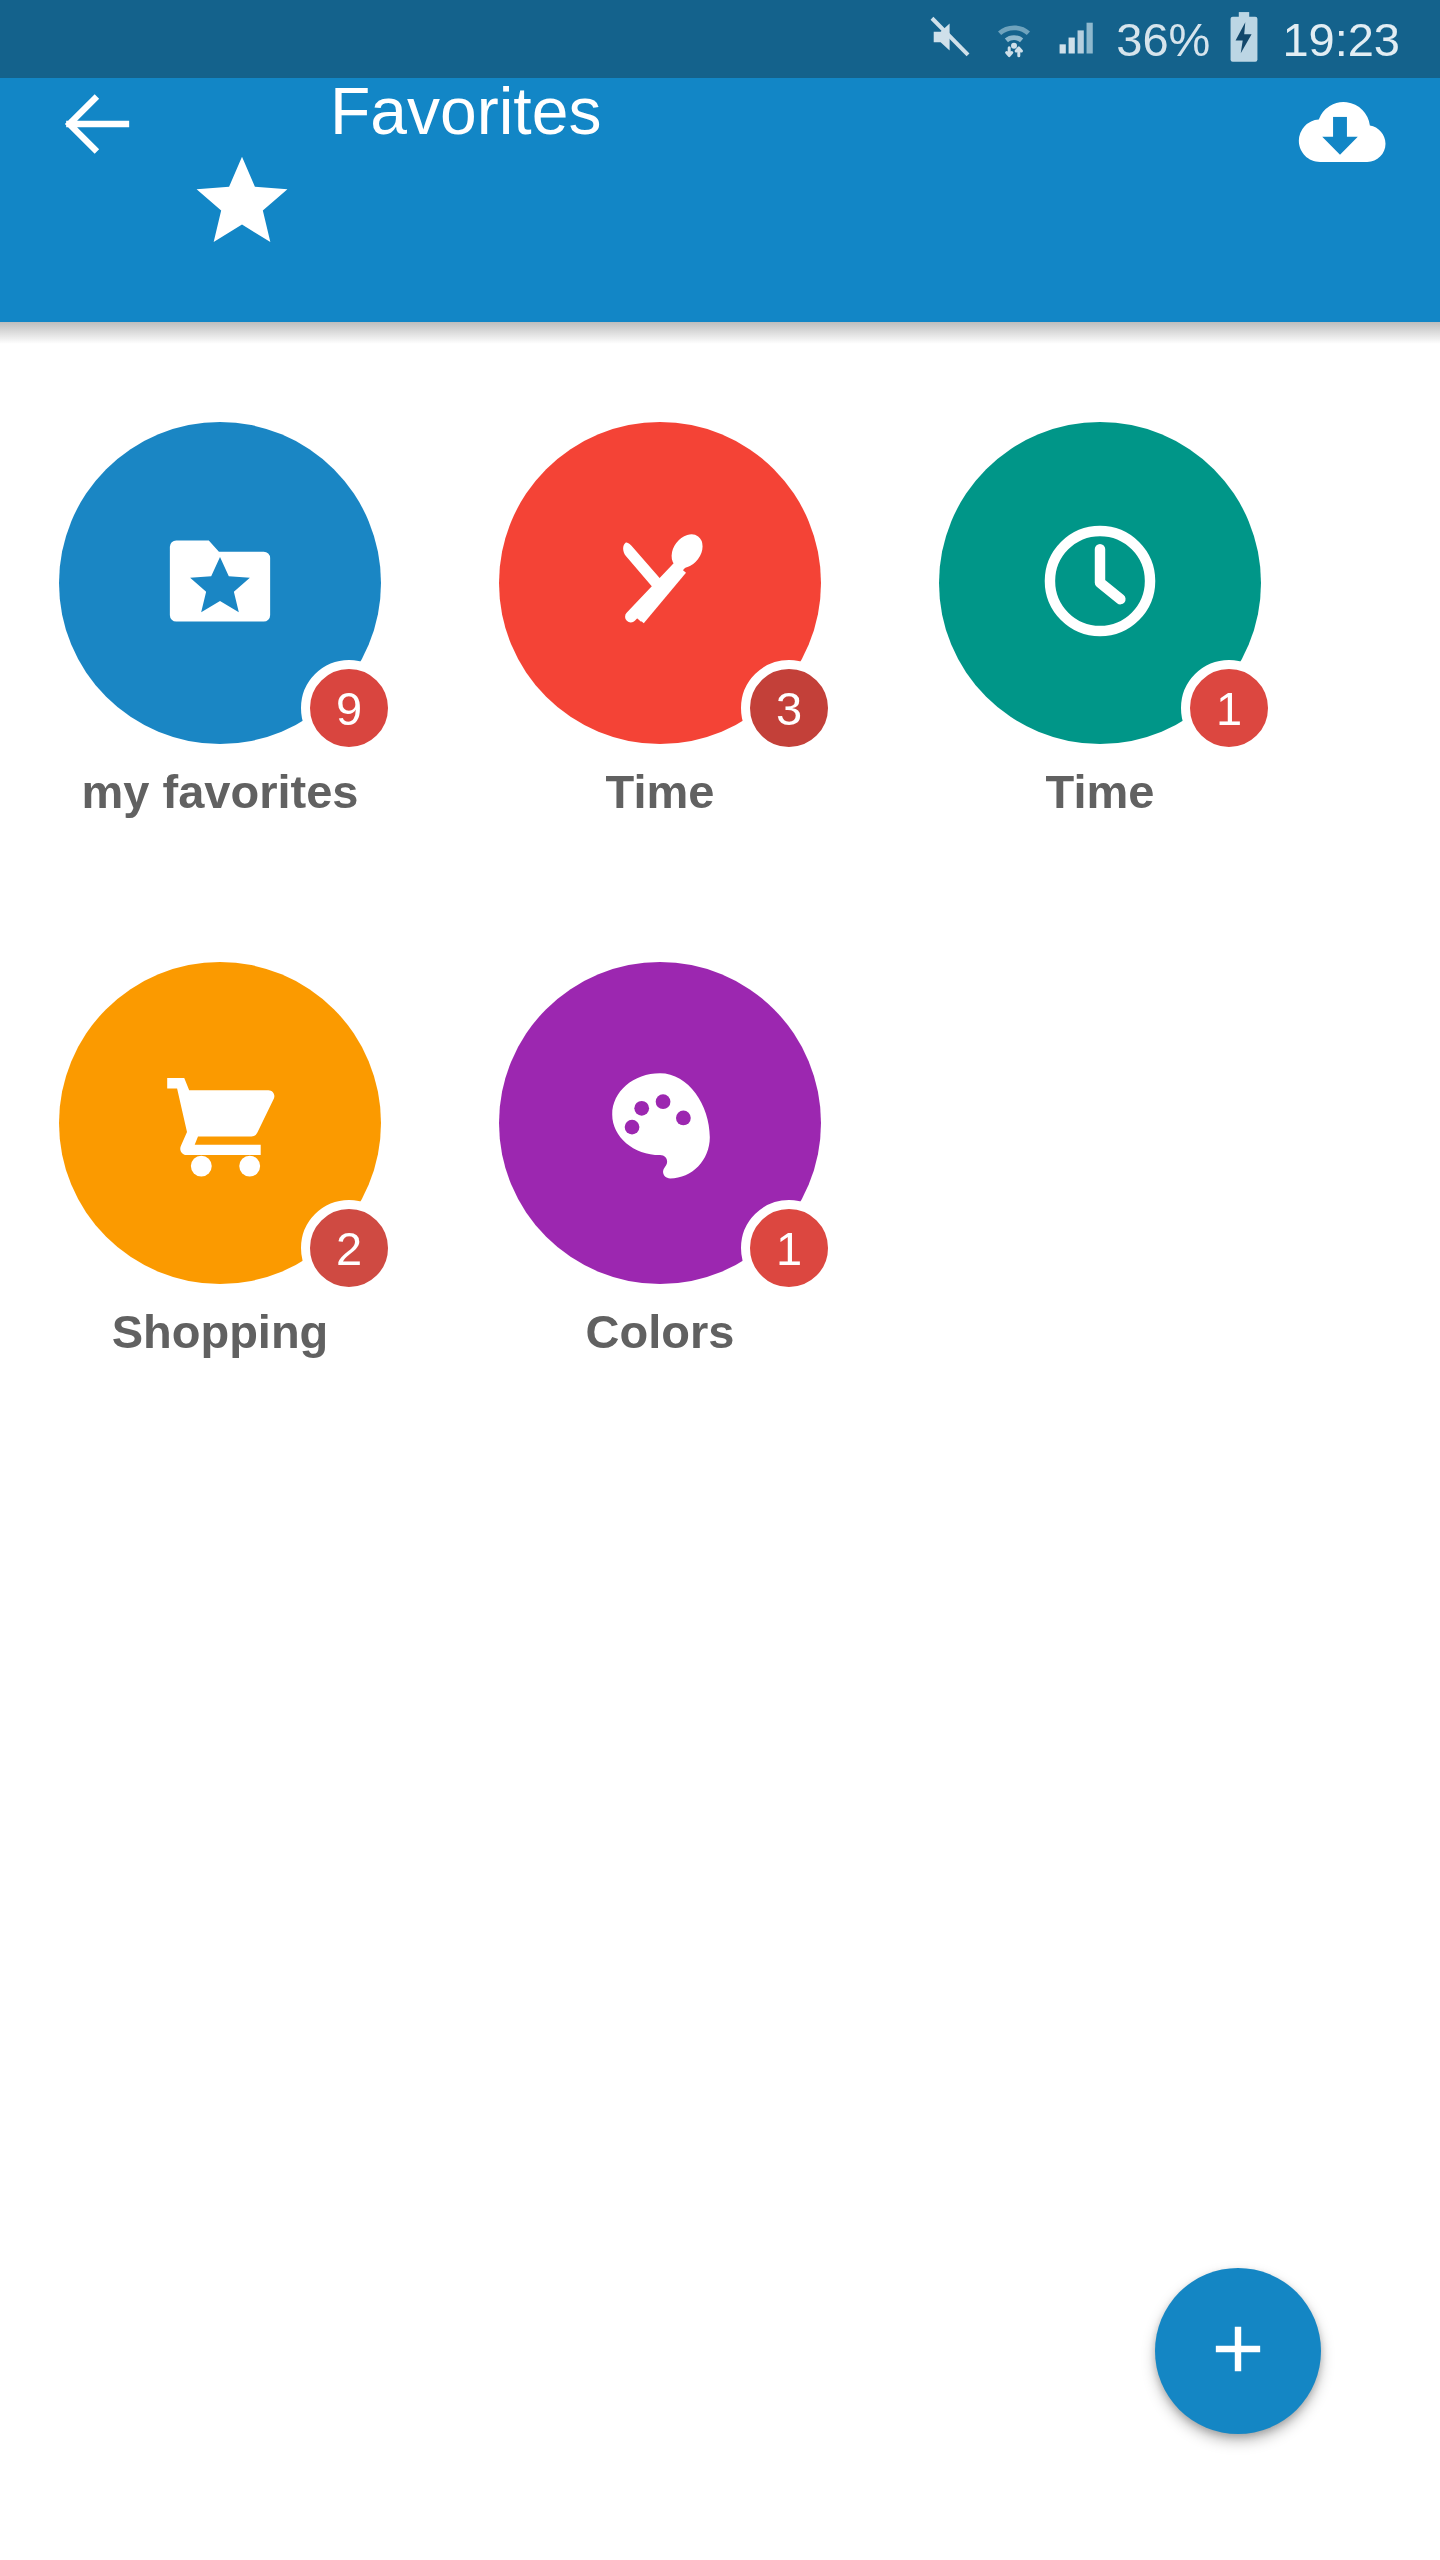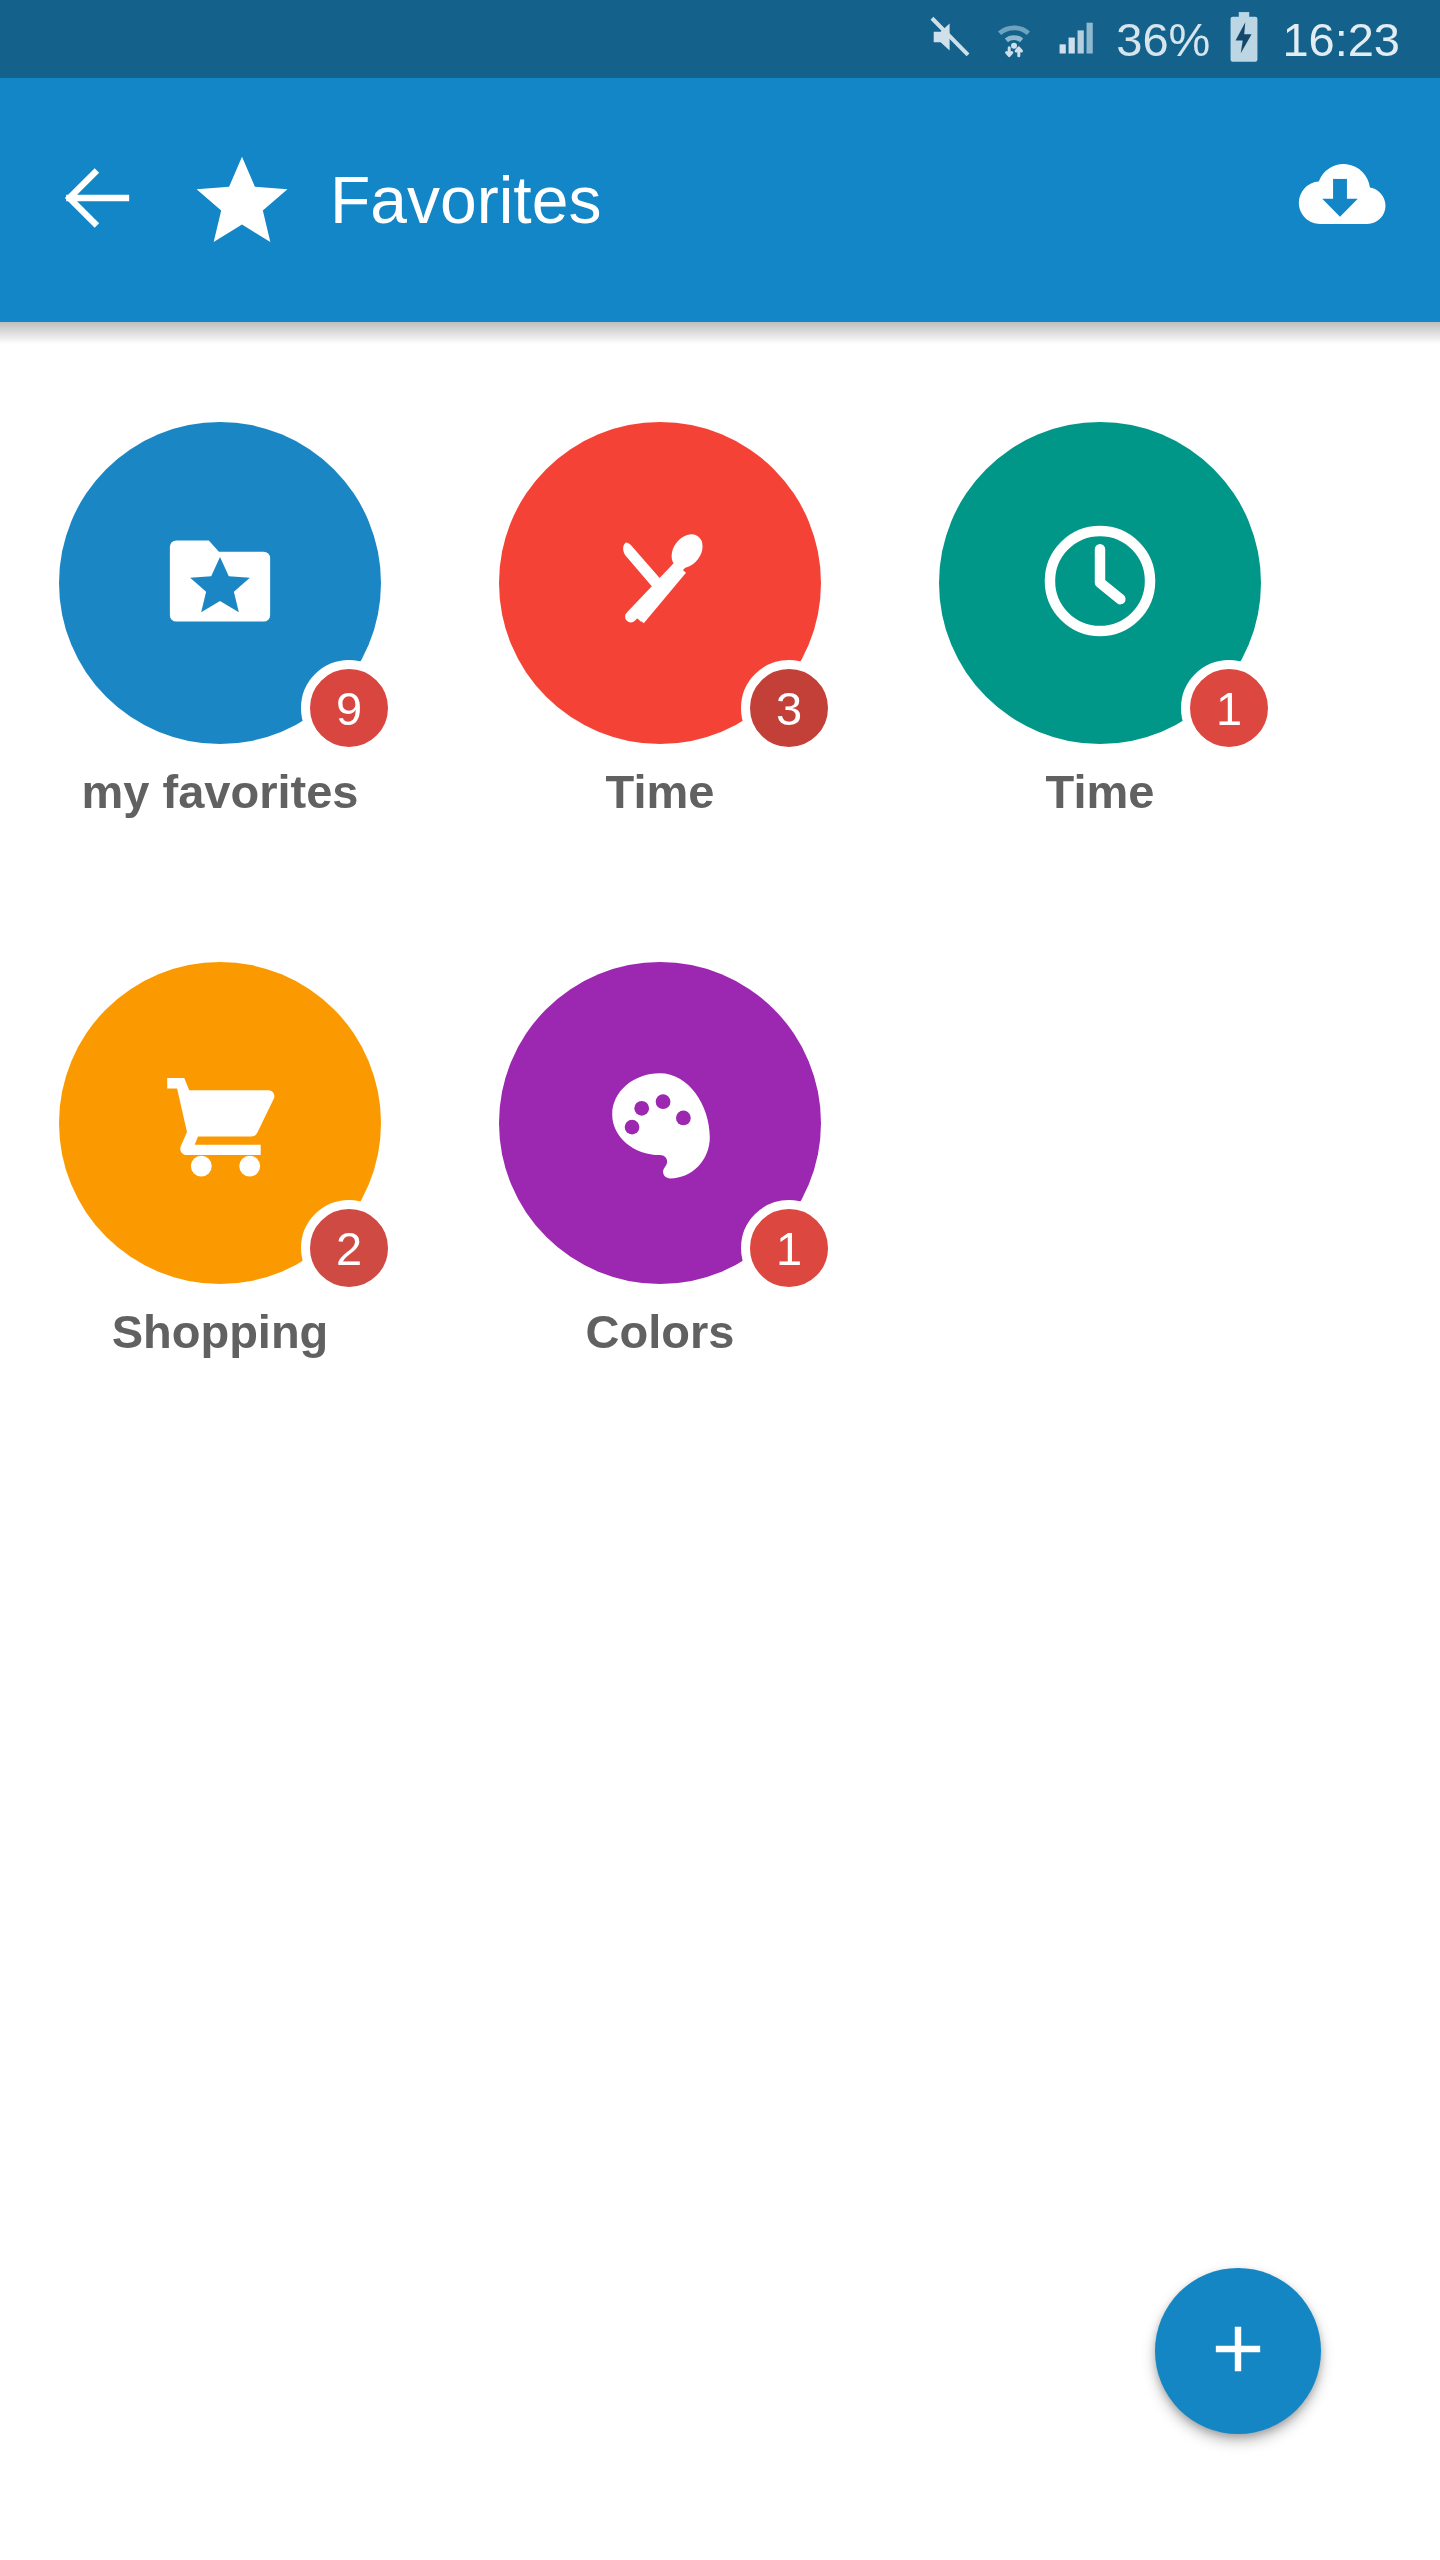--- a/index.html
+++ b/index.html
@@ -52,21 +52,20 @@
   }
 
   
   .app-bar {
     position: absolute;
     top: 78px; left: 0;
     width: 1440px;
     height: 244px;
     background: #1286c6;
     display: flex;
-    align-items: center;
     box-sizing: border-box;
     padding: 0 40px 0 48px;
     z-index: 4;
   }
   .app-bar-shadow {
     position: absolute;
     top: 322px; left: 0;
     width: 1440px;
     height: 22px;
     background: linear-gradient(to bottom, rgba(0,0,0,0.26), rgba(0,0,0,0.0));
@@ -221,21 +220,21 @@
     <span class="status-text">36%</span>
 
     <span class="sb-icon">
       <svg width="34" height="52" viewBox="0 0 14 24">
         <rect x="4.6" y="0.5" width="4.8" height="2.4" fill="#bcd6e4"></rect>
         <rect x="0.8" y="2.6" width="12.4" height="20.8" rx="1" fill="#bcd6e4"></rect>
         <path d="M7.6 5.2L3.1 13.6h3.3l-0.9 5.9 5-8.8H7.1z" fill="#13486b"></path>
       </svg>
     </span>
 
-    <span class="status-clock">16:23</span>
+    <span class="status-clock">19:23</span>
   </div>
 </div>
 
 <div class="app-bar">
 
   <div class="back-btn">
     <span>
       <svg width="80" height="80" viewBox="0 0 24 24">
         <path d="M21 12H4M4 12l7.6-7.6M4 12l7.6 7.6" stroke="#ffffff" stroke-width="1.9" fill="none" stroke-linecap="square"></path>
       </svg>

